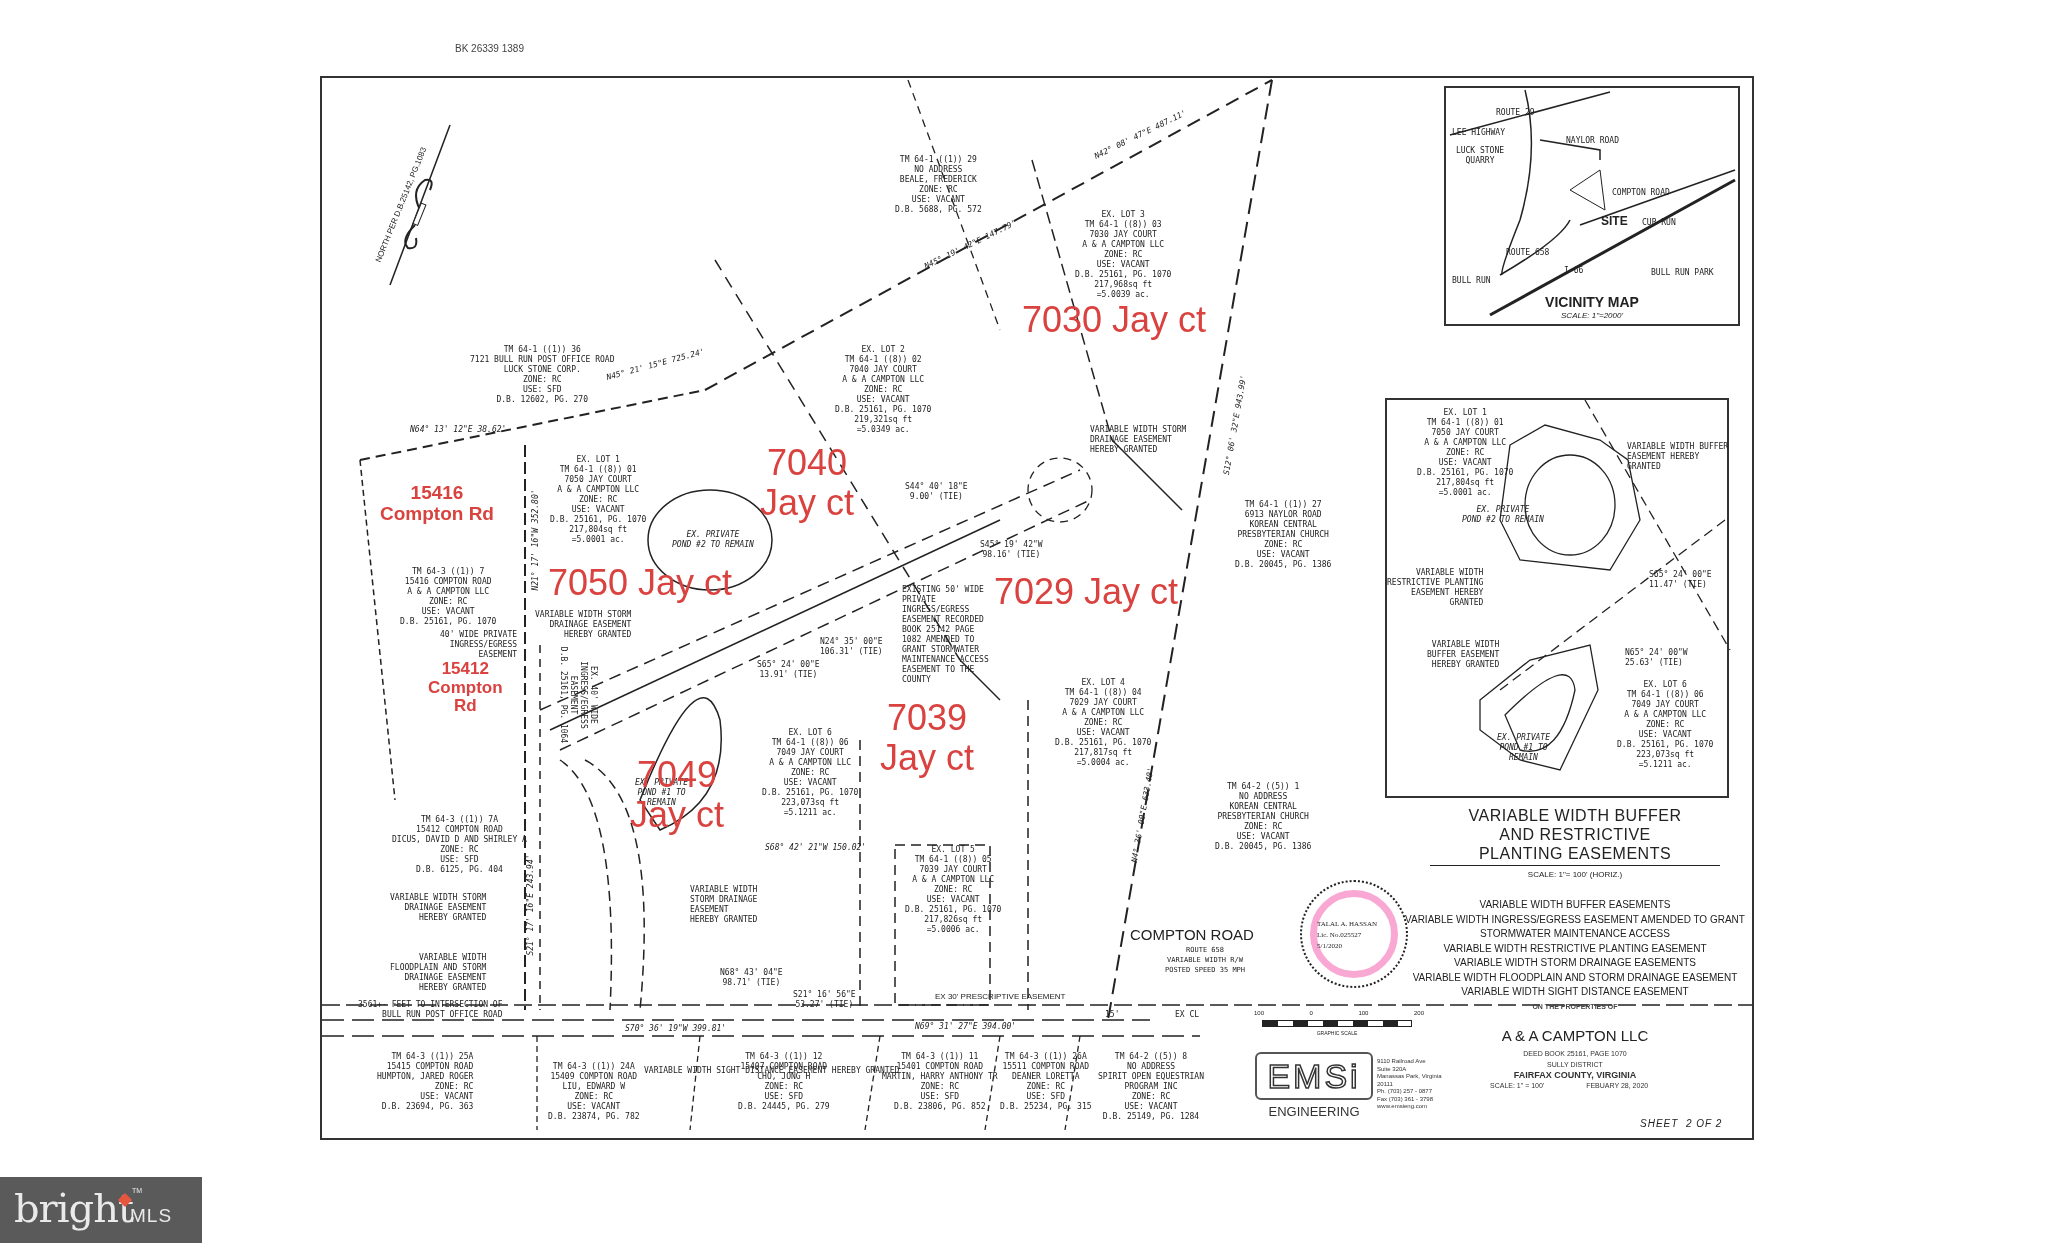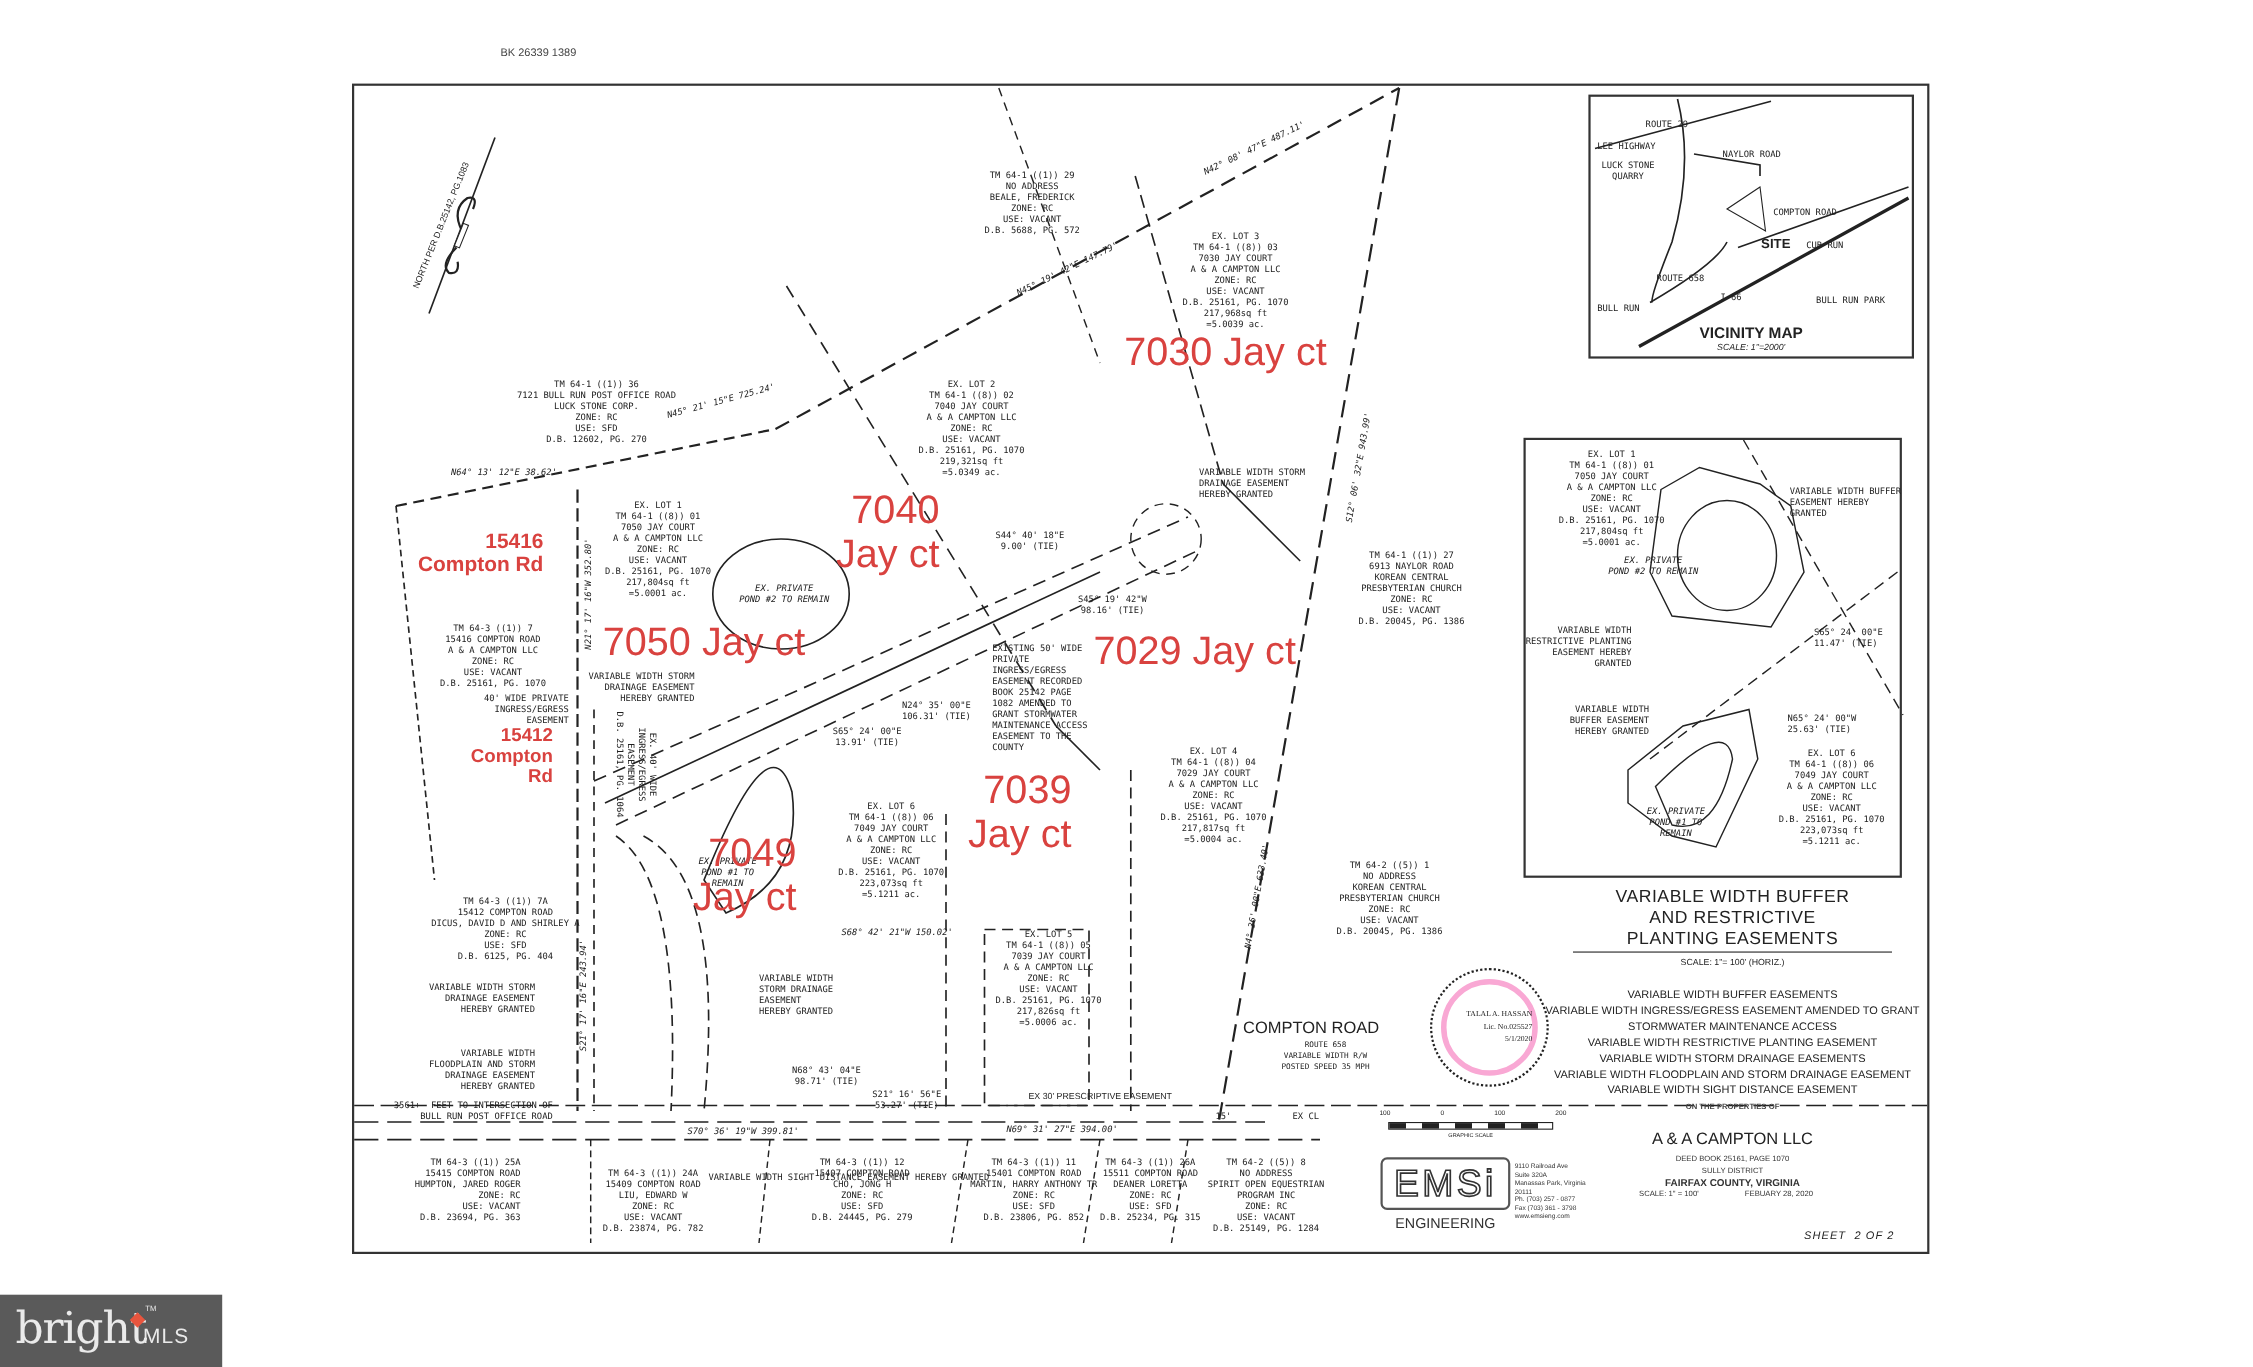--- a/index.html
+++ b/index.html
@@ -4,40 +4,40 @@
 <style>
   html, body { margin: 0; padding: 0; background: #ffffff; }
   body { width: 2048px; height: 1243px; position: relative; overflow: hidden; font-family: "Liberation Sans", sans-serif; color: #222; }
   .abs { position: absolute; }
   .bk { left: 455px; top: 43px; font-size: 10px; color: #444; }
   .frame { left: 320px; top: 76px; width: 1434px; height: 1064px; border: 2px solid #333; box-sizing: border-box; }
   svg.lines { position: absolute; left: 0; top: 0; }
   .lbl { position: absolute; font-family: "DejaVu Sans Mono", monospace; font-size: 8px; line-height: 10px; text-align: center; color: #222; white-space: pre; }
   .lbl.l { text-align: left; }
   .lbl.r { text-align: right; }
-  .red { position: absolute; color: #d9423f; font-family: "Liberation Sans", sans-serif; line-height: 1.1; text-align: right; }
+  .red { position: absolute; color: #d9423f; font-family: "Liberation Sans", sans-serif; line-height: 1.1; text-align: center; }
   .red.big { font-size: 36px; }
   .red.sm { font-size: 19px; font-weight: bold; }
   .vmap { left: 1444px; top: 86px; width: 296px; height: 240px; border: 2px solid #333; box-sizing: border-box; }
   .vmap-title { position: absolute; left: 0; right: 0; bottom: 14px; text-align: center; font-weight: bold; font-size: 14px; }
   .vmap-scale { position: absolute; left: 0; right: 0; bottom: 4px; text-align: center; font-size: 8px; font-style: italic; }
   .detail { left: 1385px; top: 398px; width: 344px; height: 400px; border: 2px solid #333; box-sizing: border-box; }
   .tb-title { left: 1410px; top: 806px; width: 330px; text-align: center; font-size: 16px; line-height: 19px; letter-spacing: 0.5px; }
   .tb-scale { left: 1410px; top: 870px; width: 330px; text-align: center; font-size: 8px; }
   .tb-list { left: 1400px; top: 898px; width: 350px; text-align: center; font-size: 10px; line-height: 14.5px; }
   .tb-list .sub { font-size: 7px; font-weight: bold; color: #444; }
   .tb-owner { left: 1410px; top: 1027px; width: 330px; text-align: center; font-size: 15px; }
   .tb-owner-sub { left: 1410px; top: 1048px; width: 330px; text-align: center; font-size: 7px; line-height: 11px; color: #333; }
   .tb-owner-sub .c { font-size: 9px; font-weight: bold; }
   .tb-foot { left: 1490px; top: 1082px; width: 260px; font-size: 7px; color: #333; }
   .sheet { left: 1640px; top: 1118px; font-size: 10px; letter-spacing: 1px; font-style: italic; }
   .road { left: 1130px; top: 926px; font-size: 15px; }
   .road-sub { left: 1140px; top: 945px; width: 130px; text-align: center; font-family: "DejaVu Sans Mono", monospace; font-size: 7px; line-height: 10px; }
   .seal { left: 1300px; top: 880px; width: 108px; height: 108px; border-radius: 50%; border: 2px dotted #222; box-sizing: border-box; }
-  .seal-inner { position: absolute; inset: 8px; border-radius: 50%; border: 5px solid #f9a8d4; font-family: "Liberation Serif", serif; font-size: 7px; text-align: right; line-height: 11px; padding-top: 22px; box-sizing: border-box; }
+  .seal-inner { position: absolute; inset: 8px; border-radius: 50%; border: 7px solid #f9a8d4; font-family: "Liberation Serif", serif; font-size: 7px; text-align: left; line-height: 11px; padding-top: 22px; box-sizing: border-box; }
   .gscale { left: 1262px; top: 1020px; width: 150px; height: 7px; border: 1px solid #222; box-sizing: border-box; background: repeating-linear-gradient(90deg, #222 0 15px, #fff 15px 30px); }
   .gscale-ticks { left: 1254px; top: 1010px; width: 170px; font-size: 6px; display: flex; justify-content: space-between; }
   .gscale-lbl { left: 1262px; top: 1030px; width: 150px; text-align: center; font-size: 5px; }
   .emsi { left: 1255px; top: 1052px; width: 118px; height: 48px; border: 2px solid #555; border-radius: 6px; box-sizing: border-box; font-size: 34px; line-height: 44px; text-align: center; color: #fff; -webkit-text-stroke: 1.5px #333; letter-spacing: 3px; }
   .emsi-eng { left: 1255px; top: 1104px; width: 118px; text-align: center; font-size: 13px; color: #333; }
   .emsi-addr { left: 1377px; top: 1058px; font-size: 6px; line-height: 7.5px; color: #333; }
   .logo { left: 0; top: 1177px; width: 202px; height: 66px; background: #5a5a5a; }
   .logo-b { position: absolute; left: 14px; top: 8px; font-family: "DejaVu Serif", serif; font-size: 40px; color: #eaeaea; letter-spacing: -1px; }
   .logo-mls { position: absolute; left: 130px; top: 28px; font-size: 19px; color: #eaeaea; letter-spacing: 1px; }
   .logo-star { position: absolute; left: 120px; top: 18px; width: 10px; height: 10px; background: #e8553e; transform: rotate(45deg); }

